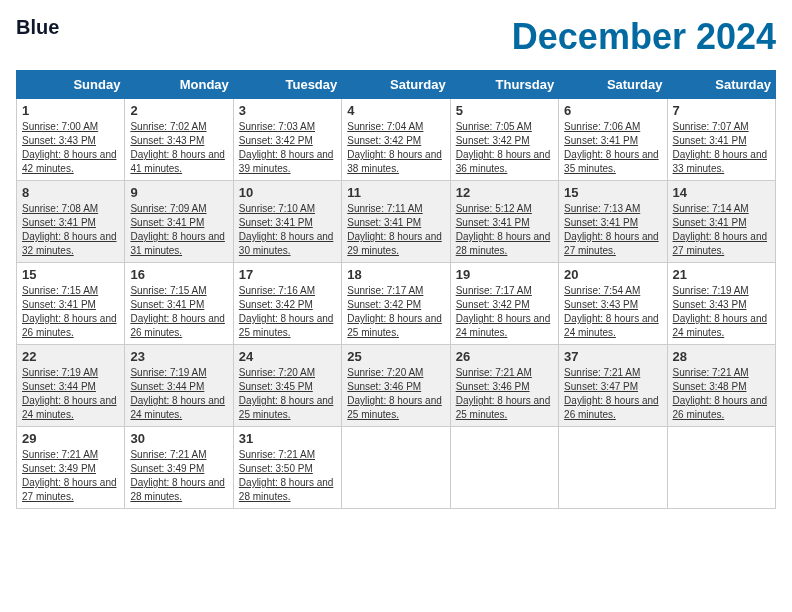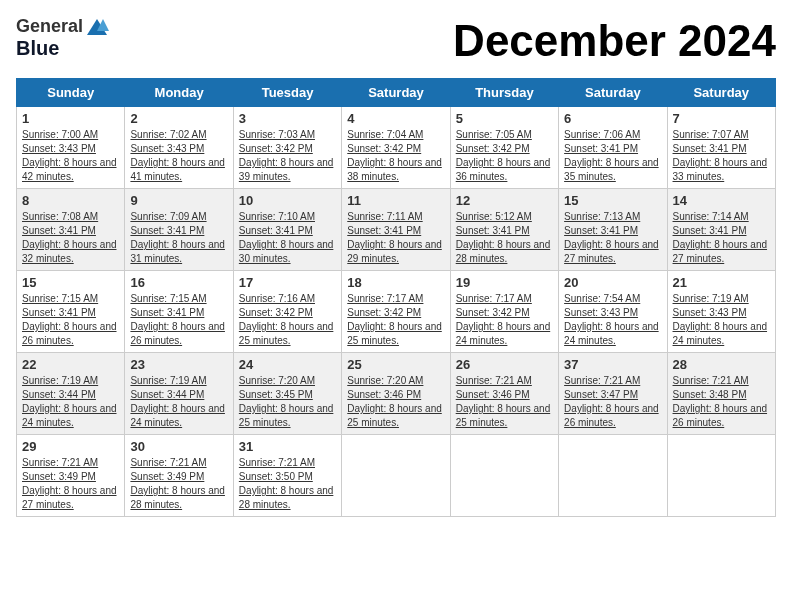--- a/index.html
+++ b/index.html
@@ -37,39 +37,39 @@
     }
     .logo-icon {
       width: 24px;
       height: 20px;
       margin-left: 2px;
     }
     .title-block {
       text-align: right;
     }
     .month-title {
-      font-size: 44px;
-      font-weight: bold;
-      color: #000000;
+      font-size: 36px;
+      font-weight: bold;
+      color: #0369a1;
     }
     .subtitle {
       font-size: 15px;
       color: #333;
     }
     .calendar {
       width: 100%;
       border-collapse: collapse;
     }
     .calendar th {
       background-color: #1a6faf;
       color: #fff;
       padding: 6px 4px;
       font-size: 13px;
       font-weight: bold;
-      text-align: center;
+      text-align: right;
       border: 1px solid #1a6faf;
     }
     .calendar td {
       vertical-align: top;
       padding: 4px 5px;
       font-size: 10px;
       color: #333;
       border: 1px solid #ccc;
       width: calc(100% / 7);
       background: #fff;
@@ -93,27 +93,20 @@
     }
     .empty-cell {
       background: #fff !important;
     }
   </style>
 </head>
 <body>
 
 <div class="header">
   <div class="logo">
-    <div class="logo-text">
-      <span class="logo-general">General</span>
-      <svg class="logo-icon" viewBox="0 0 24 20" fill="none">
-        <polygon points="12,2 22,18 2,18" fill="#1a6faf"></polygon>
-        <polygon points="18,2 24,14 12,14" fill="#4a9fd4"></polygon>
-      </svg>
-    </div>
     <span class="logo-blue">Blue</span>
   </div>
   <div class="title-block">
     <div class="month-title">December 2024</div>
   </div>
 </div>
 
 <table class="calendar">
   <thead>
     <tr>

